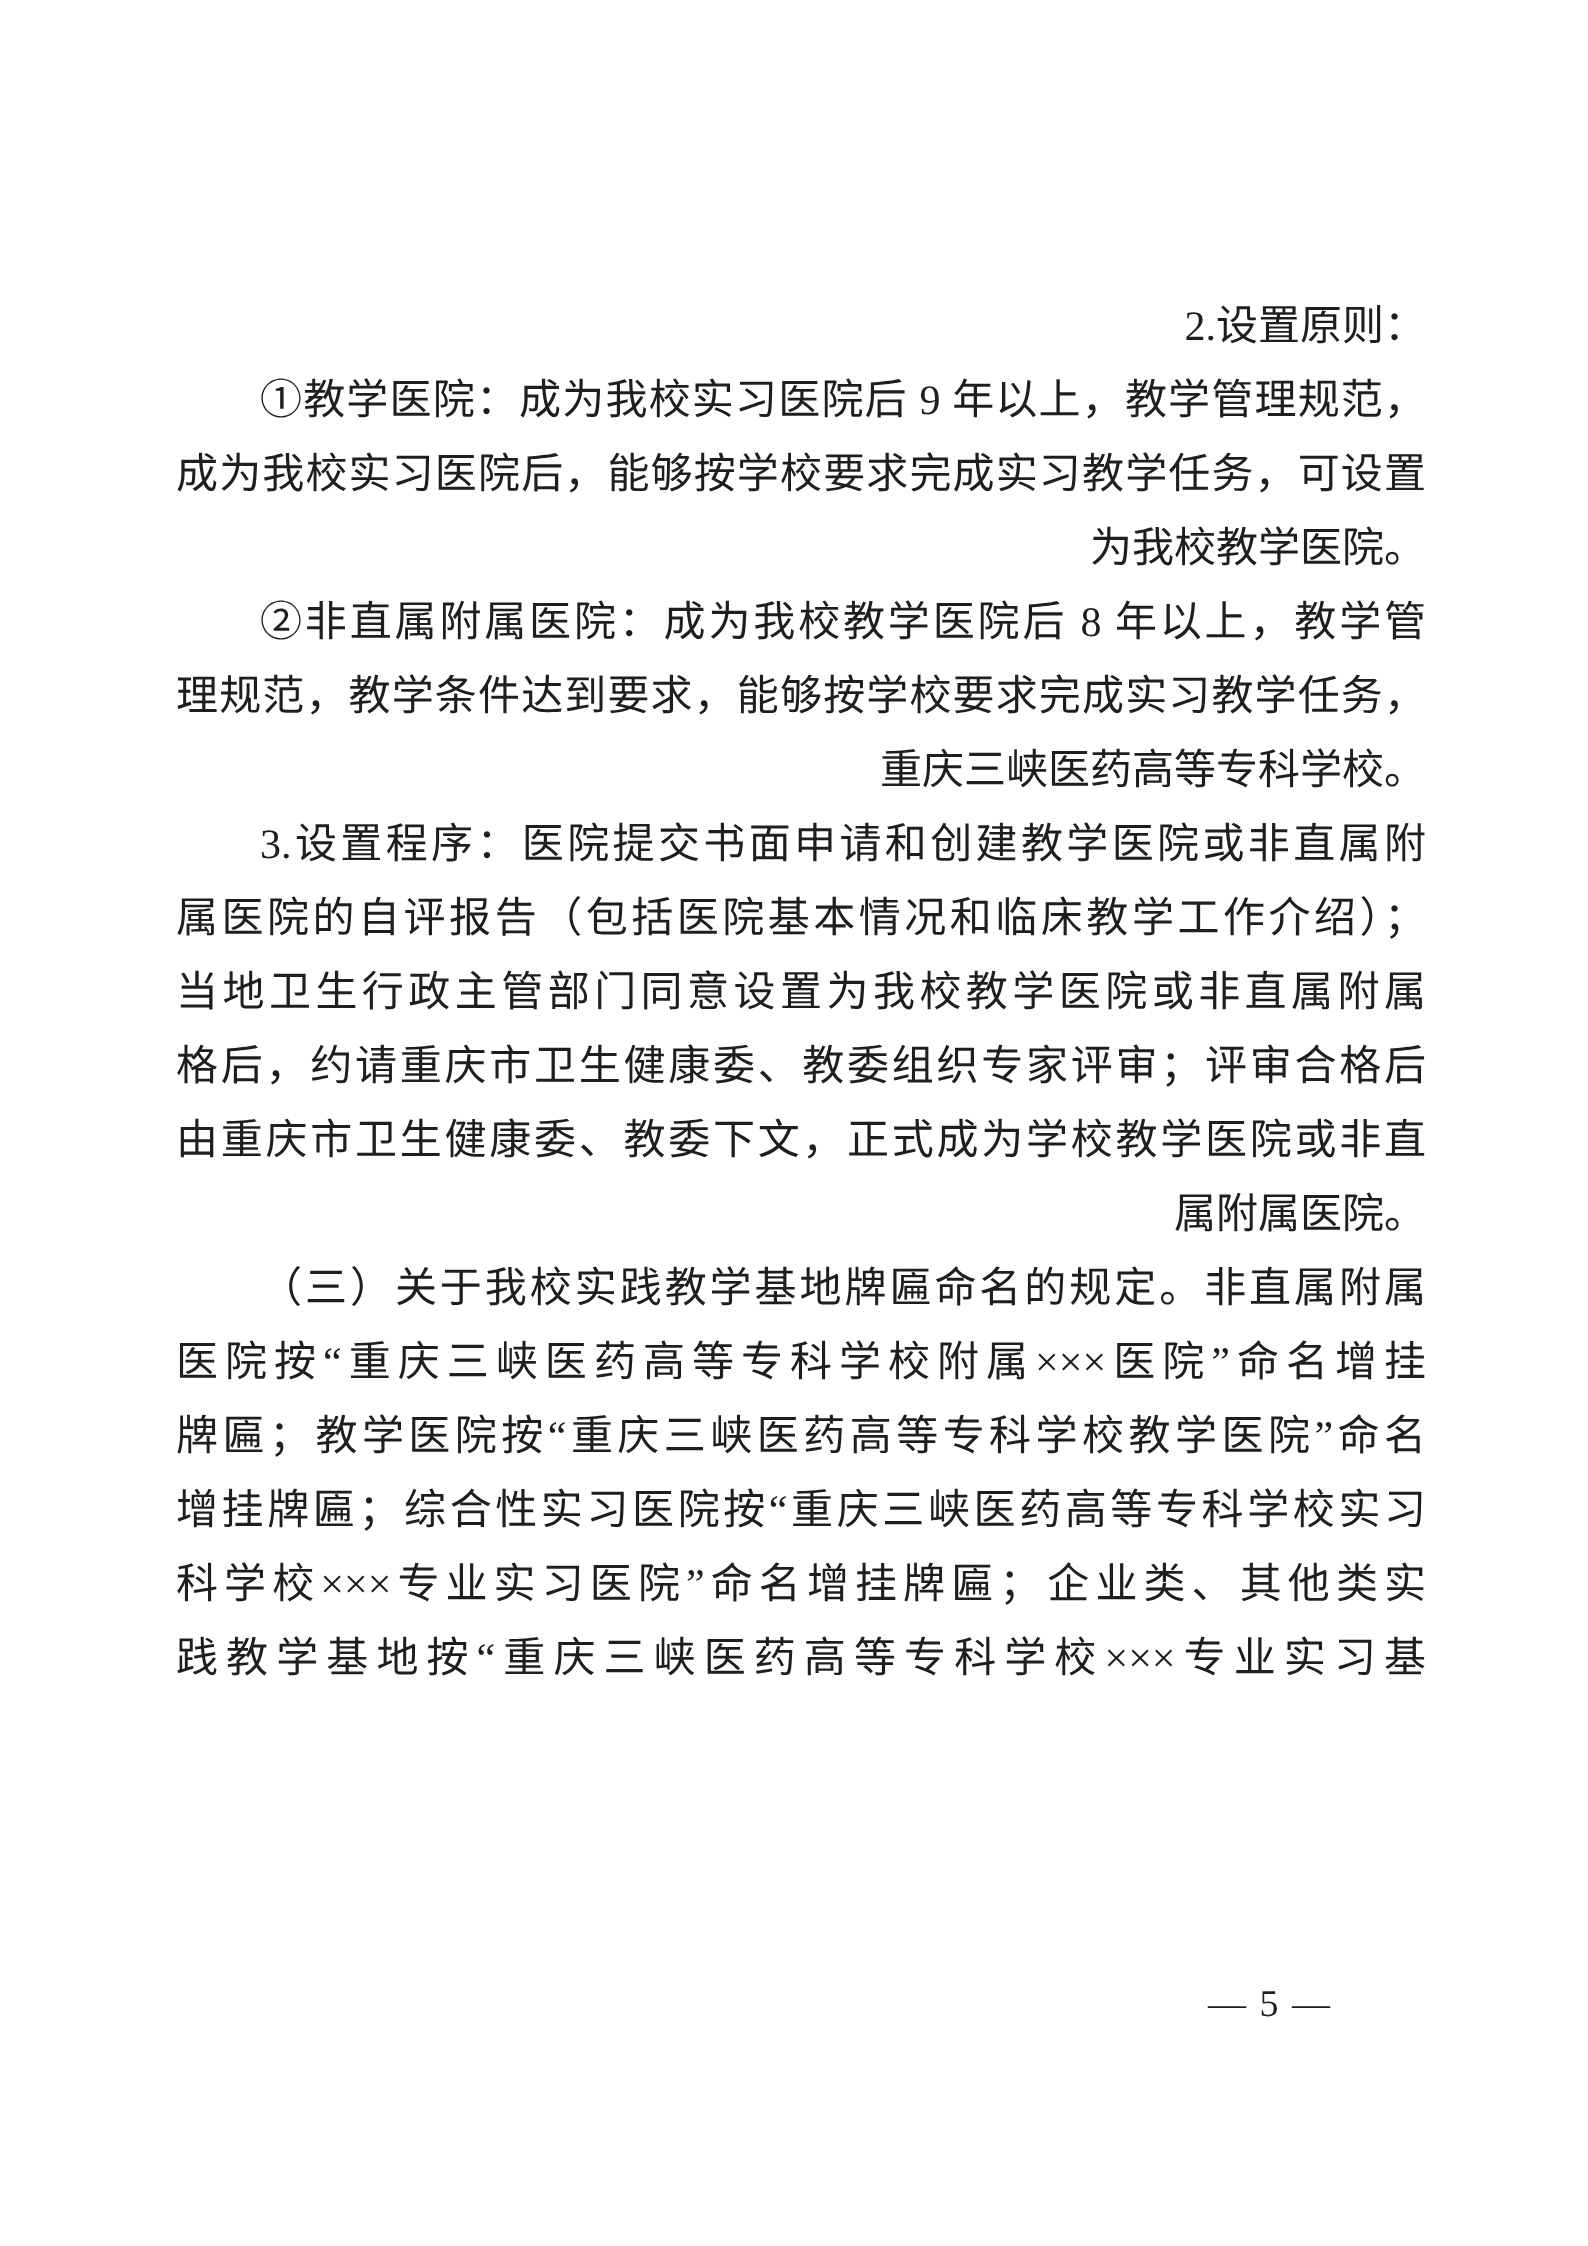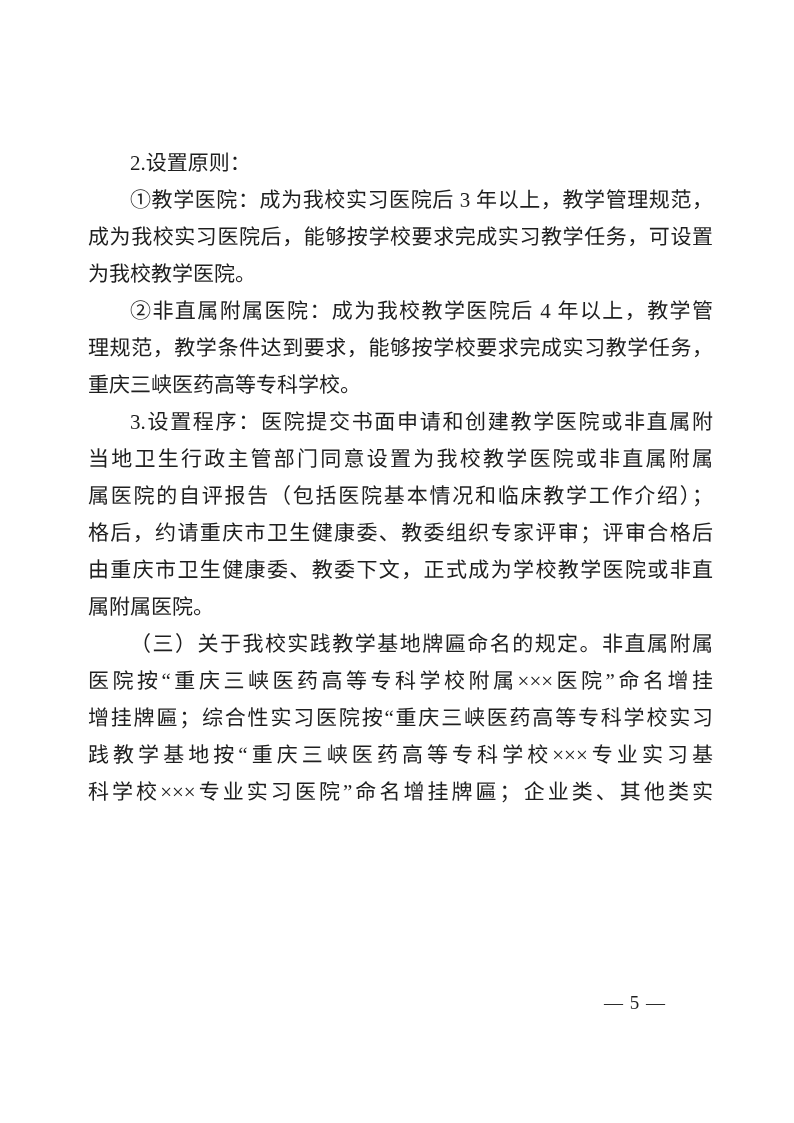--- a/index.html
+++ b/index.html
@@ -23,20 +23,21 @@
   }
   .ln {
     margin: 0;
     padding: 0;
     height: 37px;
     line-height: 37px;
     font-size: 21px;
     font-weight: 400;
     overflow: hidden;
     white-space: normal;
+    text-align: right;
   }
   .indent { text-indent: 42px; }
   .jst { text-align: justify; }
   
   .jst::after {
     content: "";
     display: inline-block;
     width: 100%;
     height: 0;
     line-height: 0;
@@ -51,33 +52,34 @@
     color: #1e1e1e;
     letter-spacing: 1px;
   }
 </style>
 </head>
 <body>
 
 <div class="page">
   <main class="text-block">
     <p class="ln indent">2.设置原则：</p>
-    <p class="ln indent jst">①教学医院：成为我校实习医院后 3 年以上，教学管理规范，</p>
+    <p class="ln indent jst">①教学医院：成为我校实习医院后 9 年以上，教学管理规范，</p>
     <p class="ln jst">成为我校实习医院后，能够按学校要求完成实习教学任务，可设置</p>
     <p class="ln">为我校教学医院。</p>
-    <p class="ln indent jst">②非直属附属医院：成为我校教学医院后 4 年以上，教学管</p>
+    <p class="ln indent jst">②非直属附属医院：成为我校教学医院后 8 年以上，教学管</p>
     <p class="ln jst">理规范，教学条件达到要求，能够按学校要求完成实习教学任务，</p>
     <p class="ln">重庆三峡医药高等专科学校。</p>
     <p class="ln indent jst">3.设置程序：医院提交书面申请和创建教学医院或非直属附</p>
+    <p class="ln jst">属医院的自评报告（包括医院基本情况和临床教学工作介绍）；</p>
     <p class="ln jst">当地卫生行政主管部门同意设置为我校教学医院或非直属附属</p>
-    <p class="ln jst">属医院的自评报告（包括医院基本情况和临床教学工作介绍）；</p>
     <p class="ln jst">格后，约请重庆市卫生健康委、教委组织专家评审；评审合格后</p>
     <p class="ln jst">由重庆市卫生健康委、教委下文，正式成为学校教学医院或非直</p>
     <p class="ln">属附属医院。</p>
     <p class="ln indent jst">（三）关于我校实践教学基地牌匾命名的规定。非直属附属</p>
     <p class="ln jst">医院按“重庆三峡医药高等专科学校附属×××医院”命名增挂</p>
+    <p class="ln jst">牌匾；教学医院按“重庆三峡医药高等专科学校教学医院”命名</p>
     <p class="ln jst">增挂牌匾；综合性实习医院按“重庆三峡医药高等专科学校实习</p>
+    <p class="ln jst">科学校×××专业实习医院”命名增挂牌匾；企业类、其他类实</p>
     <p class="ln jst">践教学基地按“重庆三峡医药高等专科学校×××专业实习基</p>
-    <p class="ln jst">科学校×××专业实习医院”命名增挂牌匾；企业类、其他类实</p>
   </main>
 
   <div class="page-num">— 5 —</div>
 </div>
 
 </body></html>

